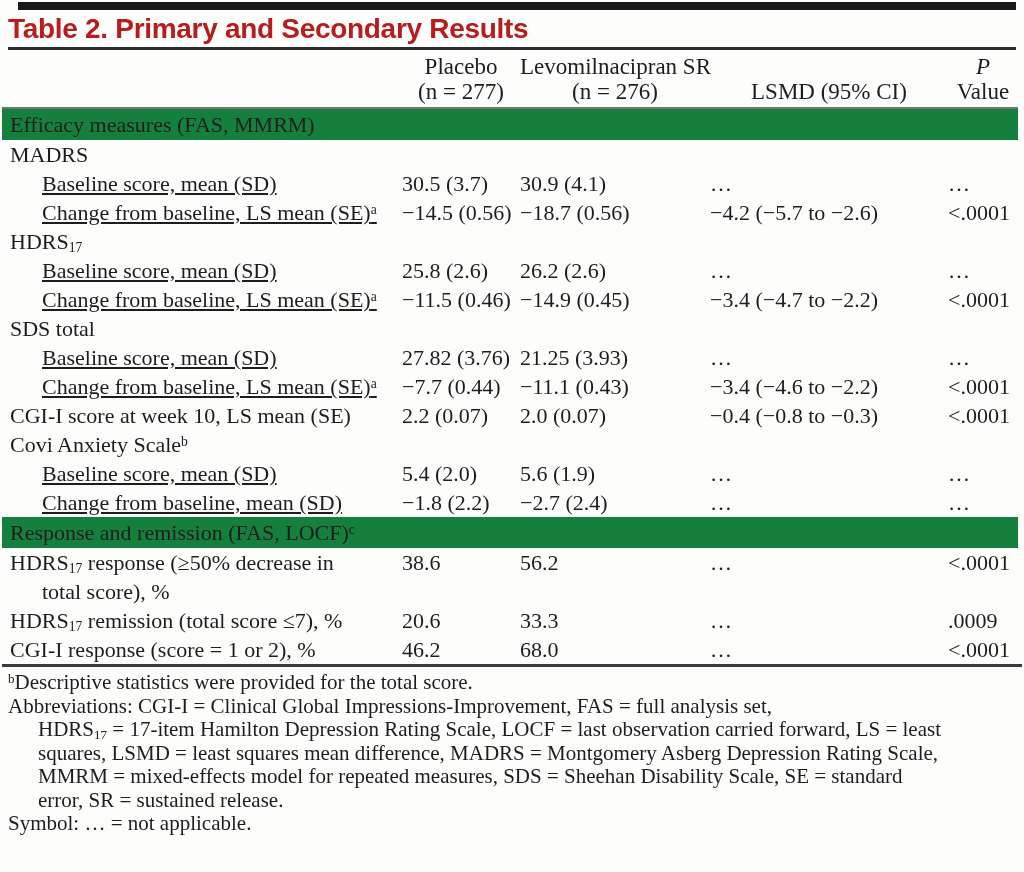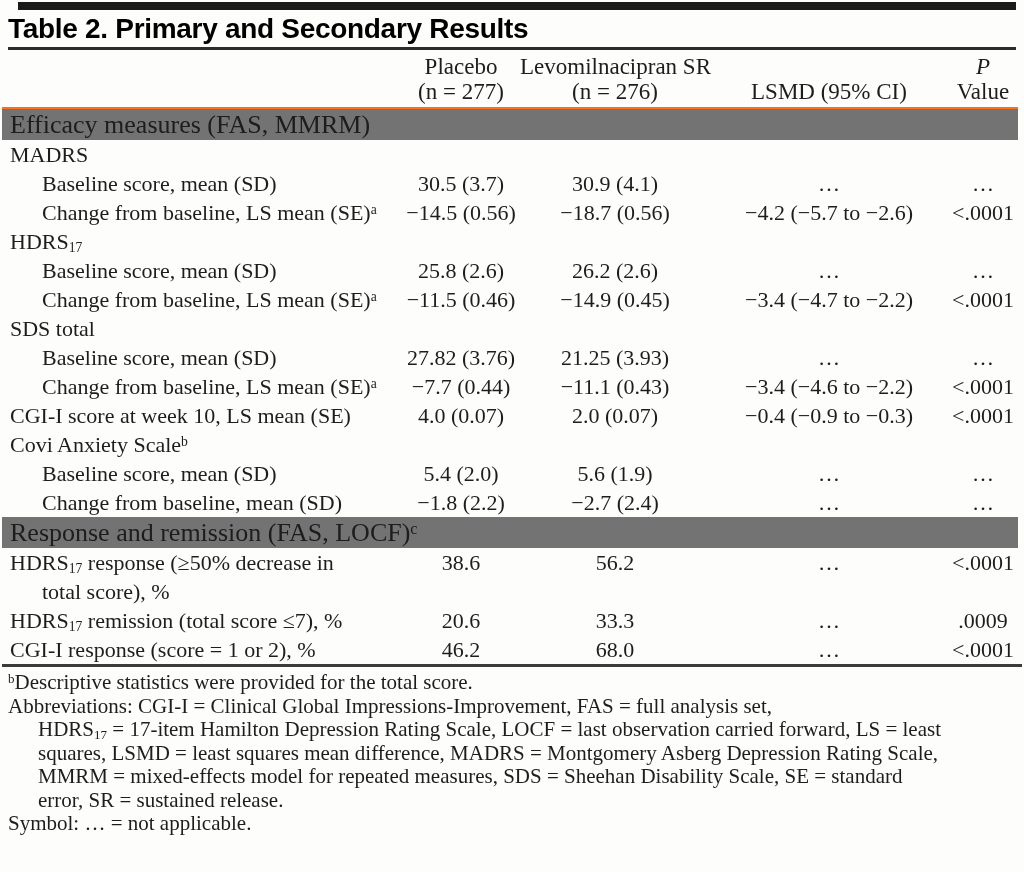--- a/index.html
+++ b/index.html
@@ -11,54 +11,54 @@
   }
   .page { position: relative; width: 1024px; height: 872px; overflow: hidden; }
 
   .topbar { margin: 2px 8px 0 18px; height: 8px; background: #1a1a1a; }
 
   .title {
     font-family: "Liberation Sans", sans-serif;
     font-weight: bold;
     font-size: 28px; line-height: 30px;
     letter-spacing: -0.3px;
-    color: #000000;
+    color: #b91c1c;
     margin: 4px 8px 0 8px;
   }
   .title-rule { margin: 3px 8px 0 8px; height: 3px; background: #2c2c2c; }
 
   table.results {
     border-collapse: collapse; table-layout: fixed;
     width: 1016px; margin: 0 0 0 2px;
   }
   col.c1 { width: 400px; }
   col.c2 { width: 118px; }
   col.c3 { width: 190px; }
   col.c4 { width: 238px; }
   col.c5 { width: 70px; }
 
   th, td { padding: 0; font-weight: normal; vertical-align: top; }
   thead th {
     vertical-align: bottom;
     font-size: 23px; line-height: 25px;
     padding-top: 4px; padding-bottom: 3px;
-    border-bottom: 2px solid #f97316;
+    border-bottom: 2px solid #737373;
     text-align: center; white-space: nowrap;
   }
   thead th.c1h { text-align: left; }
   .italic { font-style: italic; }
 
   tbody td { font-size: 22px; line-height: 29px; }
   tbody td.c1 { text-align: left; padding-left: 8px; }
-  tbody td.c1.indent { padding-left: 40px; }
-  tbody td.c2, tbody td.c3, tbody td.c4, tbody td.c5 { text-align: center; white-space: nowrap; }
+  tbody td.c1.indent { padding-left: 40px; text-decoration: underline; }
+  tbody td.c2, tbody td.c3, tbody td.c4, tbody td.c5 { text-align: left; white-space: nowrap; }
 
   tr.section td {
-    background: #737373;
-    font-size: 26px; line-height: 31px;
+    background: #15803d;
+    font-size: 22px; line-height: 31px;
     padding-left: 8px; text-align: left;
   }
   tr.group td { padding-left: 8px; text-align: left; font-size: 22px; line-height: 29px; font-family: Liberation Serif, serif; }
 
   .wrap2 { display: block; padding-left: 32px; }
 
   sup { font-size: 62%; vertical-align: baseline; position: relative; top: -0.45em; line-height: 0; }
   sub { font-size: 62%; vertical-align: baseline; position: relative; top: 0.25em; line-height: 0; }
 
   .mid-rule { margin: 0 2px; height: 3px; background: #3b3b3b; }
@@ -155,23 +155,23 @@
         </tr>
         <tr class="data">
           <td class="c1 indent">Change from baseline, LS mean (SE)<sup>a</sup></td>
           <td class="c2">−7.7 (0.44)</td>
           <td class="c3">−11.1 (0.43)</td>
           <td class="c4">−3.4 (−4.6 to −2.2)</td>
           <td class="c5">&lt;.0001</td>
         </tr>
         <tr class="data">
           <td class="c1">CGI-I score at week 10, LS mean (SE)</td>
-          <td class="c2">4.0 (0.07)</td>
+          <td class="c2">2.2 (0.07)</td>
           <td class="c3">2.0 (0.07)</td>
-          <td class="c4">−0.4 (−0.9 to −0.3)</td>
+          <td class="c4">−0.4 (−0.8 to −0.3)</td>
           <td class="c5">&lt;.0001</td>
         </tr>
         <tr class="group">
           <td colspan="5">Covi Anxiety Scale<sup>b</sup></td>
         </tr>
         <tr class="data">
           <td class="c1 indent">Baseline score, mean (SD)</td>
           <td class="c2">5.4 (2.0)</td>
           <td class="c3">5.6 (1.9)</td>
           <td class="c4">…</td>

